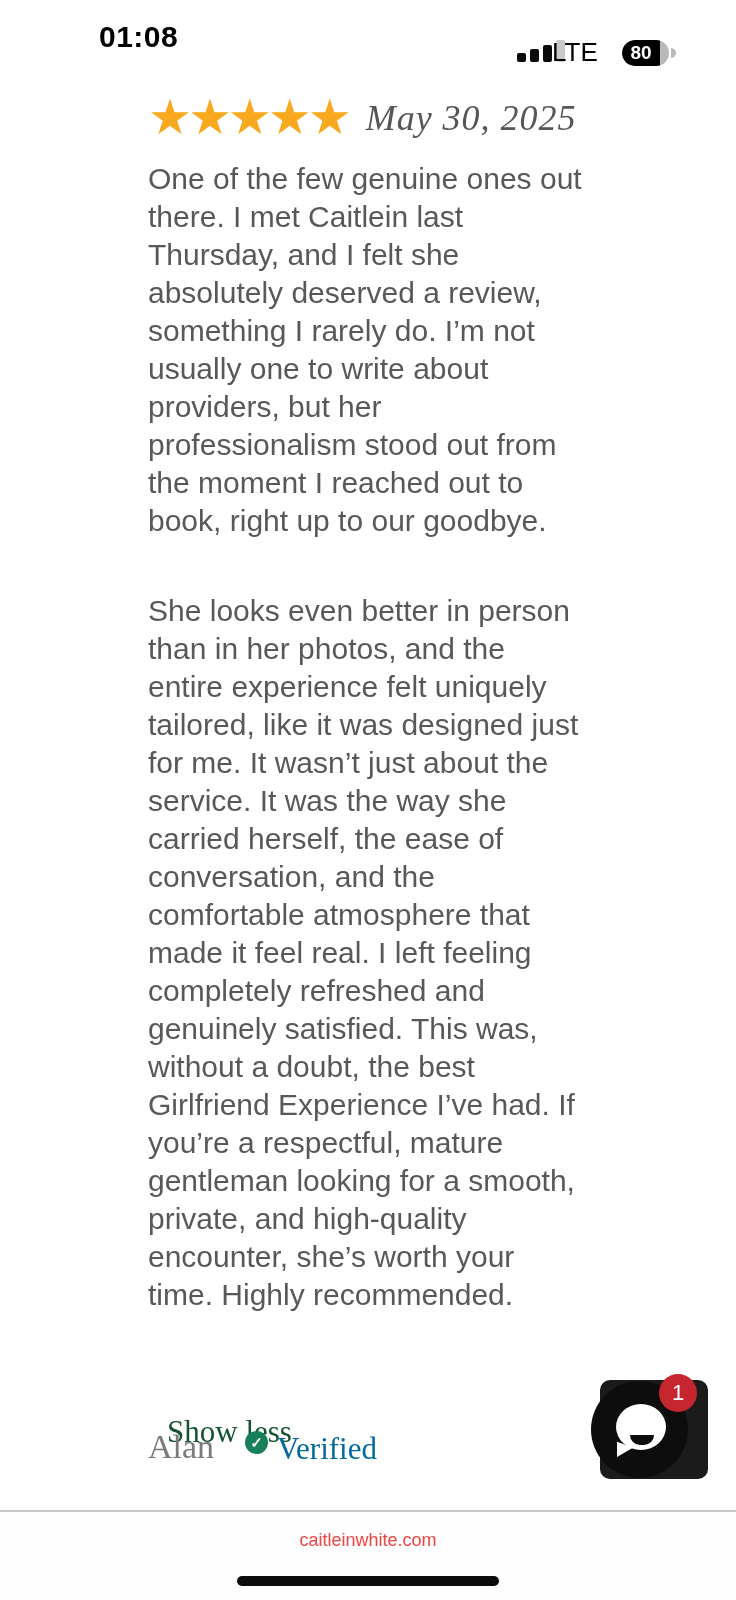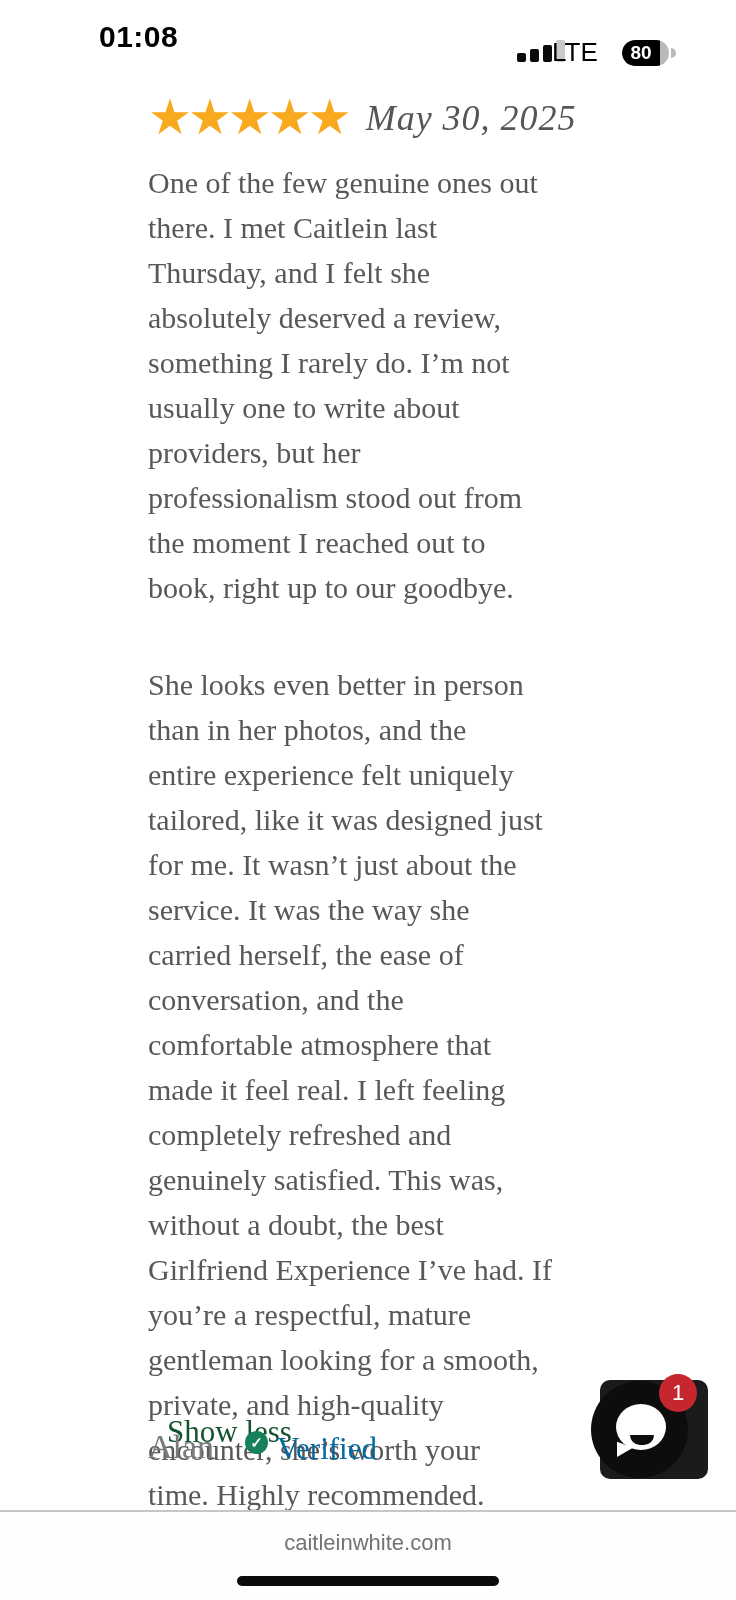--- a/index.html
+++ b/index.html
@@ -64,22 +64,22 @@
   .review-date {
     margin-left:18px;
     font-family:"Liberation Serif", serif;
     font-style:italic; font-size:36px;
     color:#565656; letter-spacing:1px;
   }
 
   
   .review-body {
     position:absolute; left:148px; top:160px; width:540px;
-    font-family:Liberation Serif, serif;
-    font-size:30px; line-height:45px;
+    font-family:Liberation Sans, sans-serif;
+    font-size:30px; line-height:38px;
     color:#585858;
   }
   .review-body p { white-space:pre-line; margin:0 0 52px 0; }
 
   .show-less {
     position:absolute; left:167px; top:1414px;
     font-family:"Liberation Serif", serif;
     font-size:31px; color:#14532d;
     background:none; border:none; cursor:pointer;
   }
@@ -108,21 +108,21 @@
   .separator {
     position:absolute; left:0; top:1510px; width:736px; height:2px;
     background:#c6c6c6;
   }
   .bottom-bar {
     position:absolute; left:0; top:1512px; width:736px; height:88px;
     background:#fefefe;
   }
   .url-text {
     position:absolute; left:0; top:1530px; width:736px;
-    text-align:center; font-size:22px; color:#737373;
+    text-align:center; font-size:18px; color:#ef4444;
     font-family:"Liberation Sans", sans-serif;
   }
   .home-indicator {
     position:absolute; left:237px; top:1576px;
     width:262px; height:10px; border-radius:5px;
     background:#0b0b0b;
   }
 
   
   .chat-widget {

